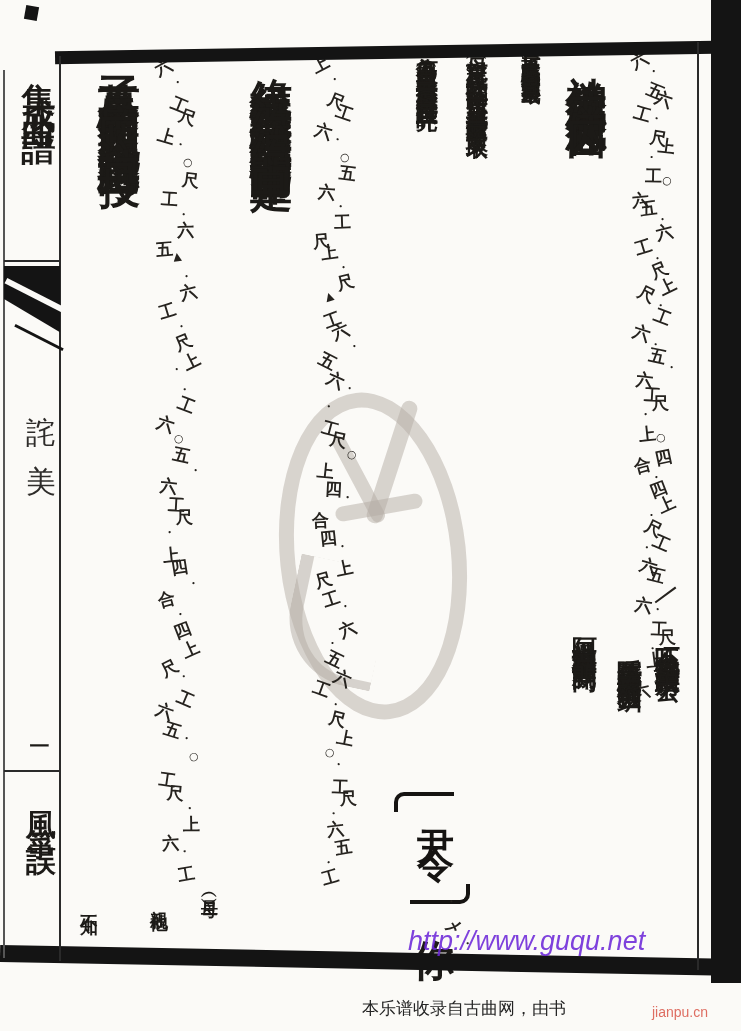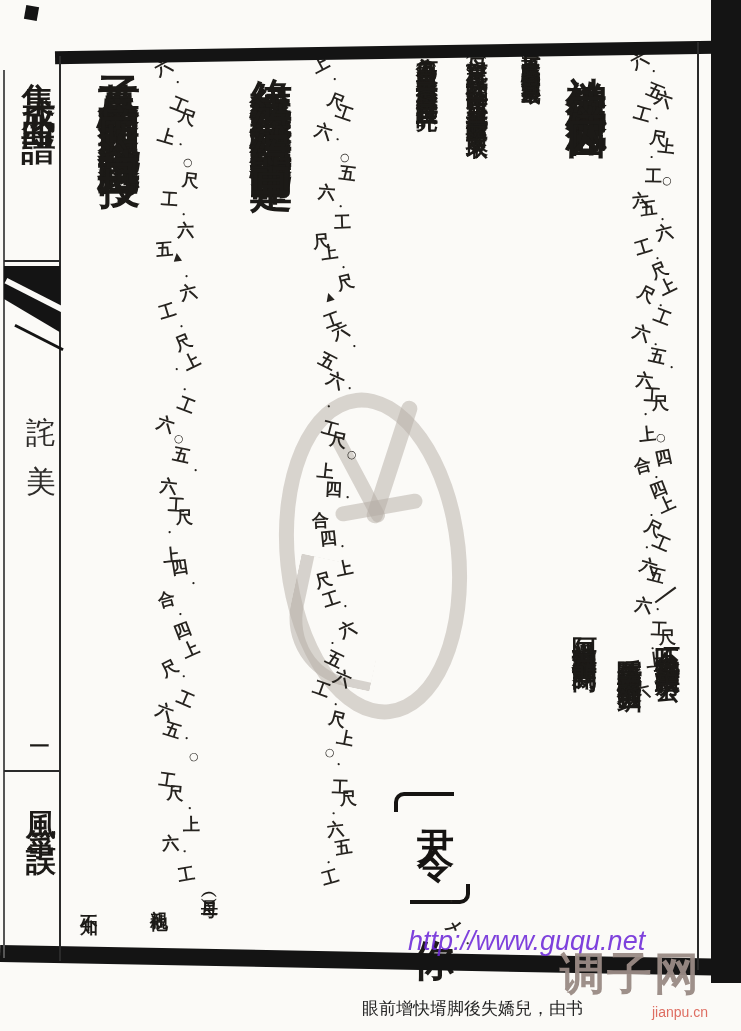--- a/index.html
+++ b/index.html
@@ -258,17 +258,16 @@
   <div class="vcol small" style="left:140px;top:896px;width:28px;height:66px;font-size:18px;letter-spacing:4px;">親他</div>
   <div class="vcol small" style="left:70px;top:900px;width:28px;height:64px;font-size:18px;letter-spacing:4px;">不知</div>
 
   <div class="logo logo-circle abs"></div>
   <div class="logo logo-stroke abs" style="left:384px;top:398px;width:16px;height:128px;transform:rotate(18deg);"></div>
   <div class="logo logo-stroke abs" style="left:352px;top:432px;width:14px;height:95px;transform:rotate(-28deg);"></div>
   <div class="logo logo-stroke abs" style="left:335px;top:500px;width:88px;height:15px;transform:rotate(-10deg);"></div>
   <div class="logo abs" style="left:288px;top:562px;width:82px;height:112px;border-left:13px solid #b3aca4;border-bottom:9px solid #b3aca4;border-radius:0 0 0 70px;transform:rotate(12deg);"></div>
 
   <div class="wm" style="left:408px;top:926px;font-size:27px;font-weight:normal;font-style:italic;color:#6d28d9;opacity:.88;z-index:5;">http://www.guqu.net</div>
-  <div class="wm" style="left:560px;top:944px;font-size:45px;font-weight:bold;color:#9a8b85;opacity:.95;z-index:6;letter-spacing:2px;font-family:'DejaVu Serif',serif;">调子网</div>
   <div class="wm" style="left:652px;top:1004px;font-size:14px;color:#d95548;opacity:.85;z-index:5;">jianpu.cn</div>
-  <div class="caption" style="left:362px;top:997px;">眼前增快壻脚後失嬌兒，由书</div>
+  <div class="caption" style="left:362px;top:997px;">本乐谱收录自古曲网，由书</div>
 
 </div>
 
 </body></html>

